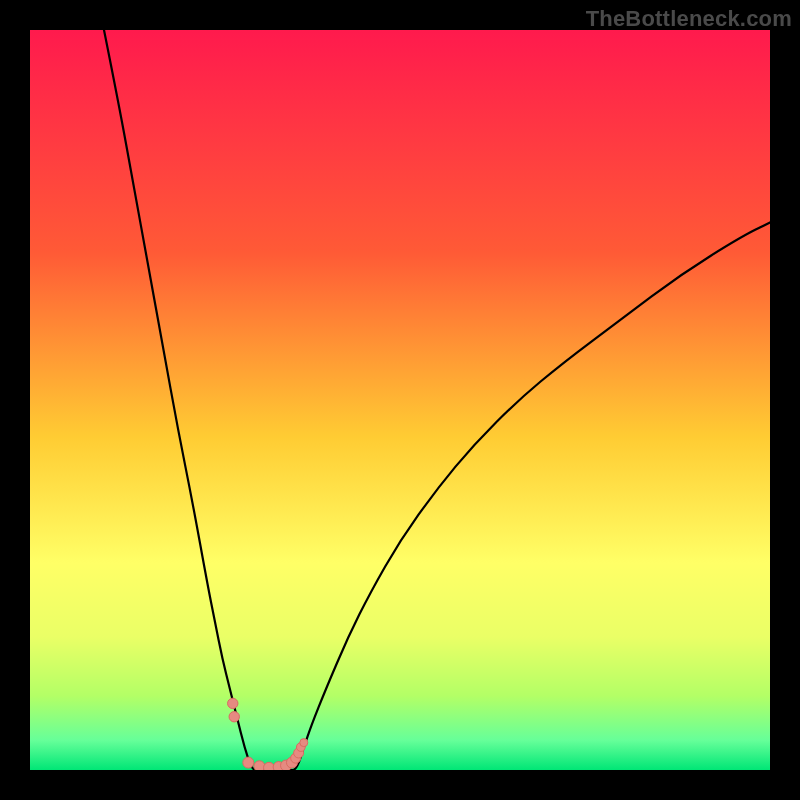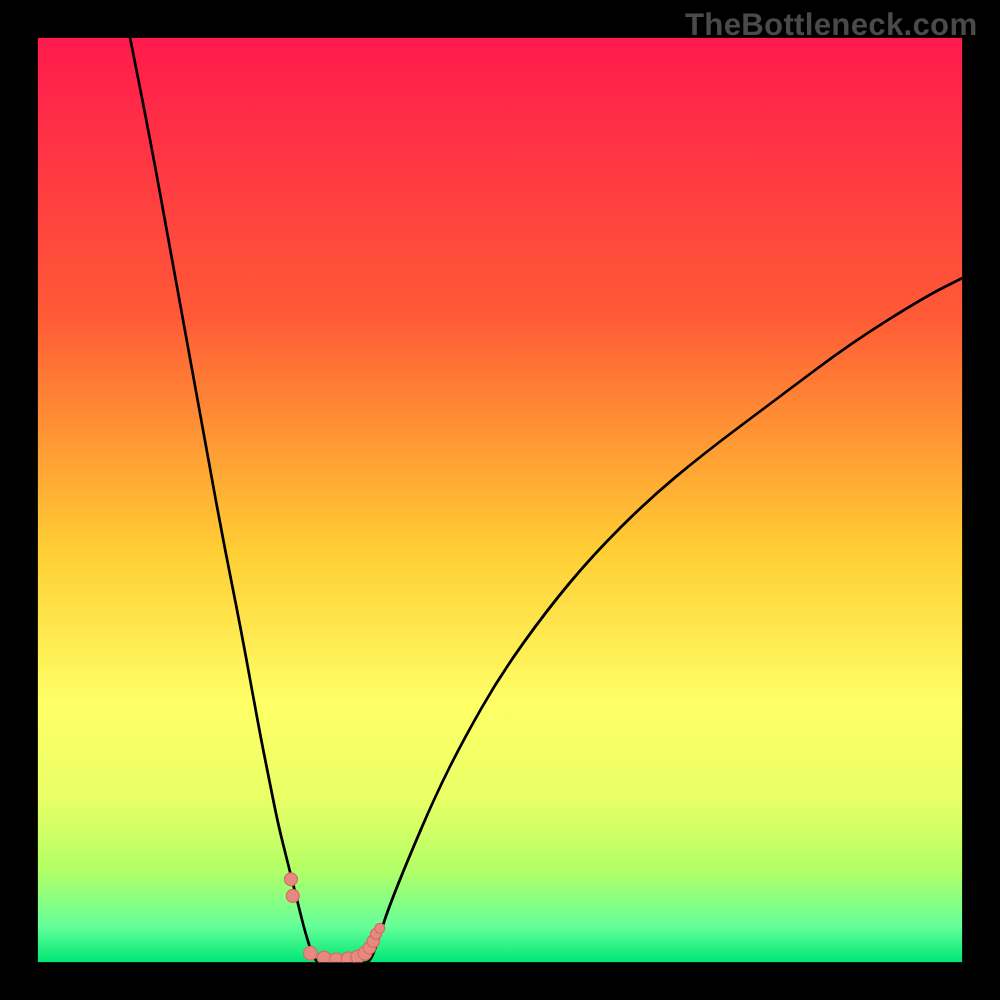--- a/index.html
+++ b/index.html
@@ -25,23 +25,23 @@
     overflow: hidden;
   }
   .plot svg {
     display: block;
     width: 100%;
     height: 100%;
   }
   .watermark {
     position: absolute;
     top: 6px;
-    right: 18px;
+    right: 8px;
     color: #4a4a4a;
-    font-size: 25px;
+    font-size: 22px;
     font-weight: 600;
     letter-spacing: 0.2px;
     user-select: none;
   }
 </style>
 </head>
 <body>
 
 <div class="frame">
   <div class="plot">

